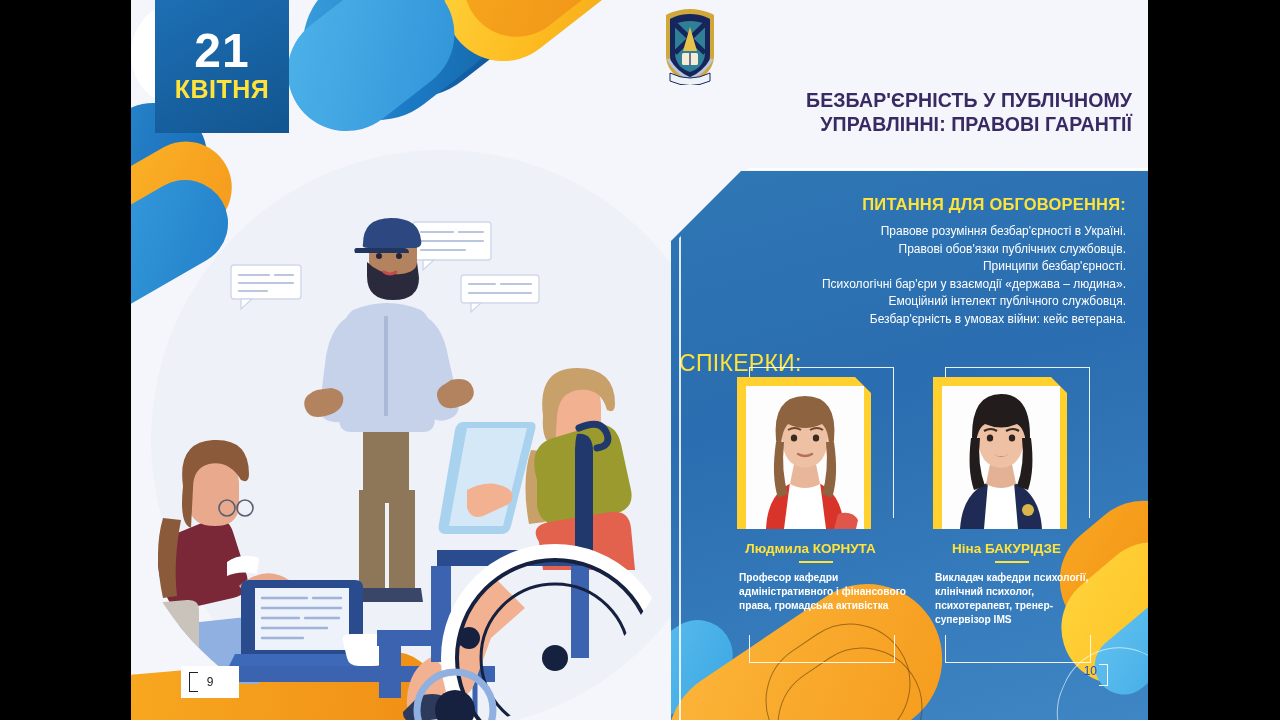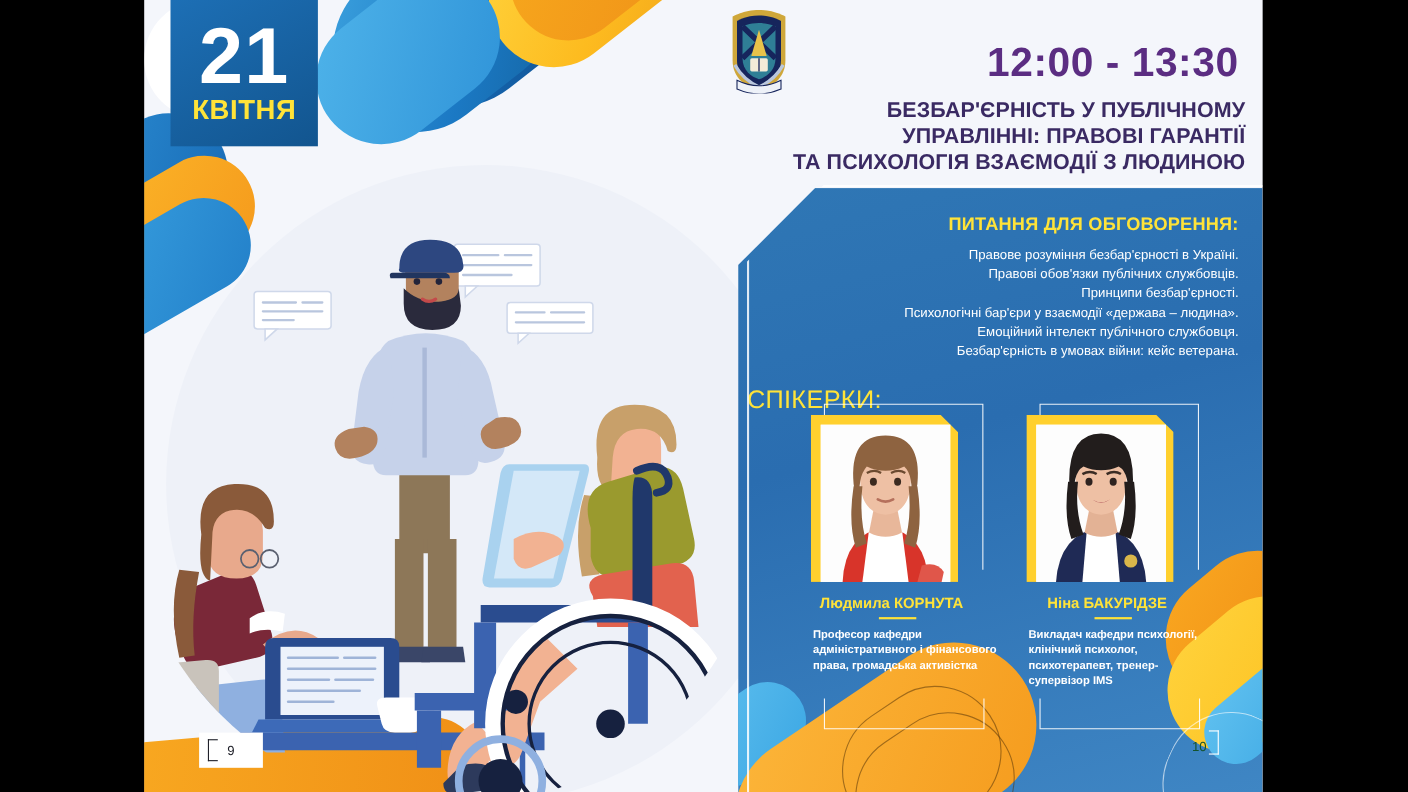--- a/index.html
+++ b/index.html
@@ -55,21 +55,21 @@
 
   
   .soft-circle { position:absolute; left:20px; top:150px; width:580px; height:580px;
     border-radius:50%; background:#eef1f8; }
 
   
   .date-badge { position:absolute; left:24px; top:0; width:134px; height:133px;
     background:linear-gradient(150deg,#1d6fb5 0%,#12558f 100%);
     display:flex; flex-direction:column; align-items:center;
     justify-content:center; z-index:12; }
-  .date-num { color:#fff; font-size:72px; font-weight:700; line-height:.92;
+  .date-num { color:#fff; font-size:48px; font-weight:700; line-height:.92;
     letter-spacing:1px; }
   .date-mon { color:#ffe338; font-size:25px; font-weight:700; letter-spacing:.5px;
     margin-top:1px; }
 
   
   .uni-logo { position:absolute; left:529px; top:7px; width:60px; height:78px; z-index:14; }
   .uni-name { position:absolute; left:595px; top:12px; width:230px;
     color:#2b2b3a; font-size:12.5px; line-height:1.38; z-index:14; }
 
   .time { position:absolute; right:22px; top:36px; color:#5b2d82;
@@ -153,22 +153,22 @@
     border-left:1.6px solid rgba(255,255,255,.9);
     border-bottom:1.6px solid rgba(255,255,255,.9);
     border-right:1.6px solid rgba(255,255,255,.9); border-top:none; }
 
   
   .pg { position:absolute; font-size:12px; z-index:40; }
   .pg-left { left:50px; bottom:22px; width:58px; height:32px; background:#fff;
     display:flex; align-items:center; justify-content:center; color:#20212a; }
   .pg-left .br { position:absolute; left:8px; top:6px; width:9px; height:20px;
     border:1.6px solid #20212a; border-right:none; }
-  .pg-right { right:40px; bottom:34px; color:#14532d;
-    display:flex; align-items:flex-end; gap:2px;margin-left:44px; }
+  .pg-right { right:40px; bottom:34px; color:#1d4ed8;
+    display:flex; align-items:flex-start; gap:2px;margin-left:44px; }
   .pg-right .br { width:9px; height:22px; border:1.6px solid #fff;
     border-left:none; }
 
   
   .illus { position:absolute; left:0; top:190px; width:560px; height:530px; z-index:9; }
 </style>
 </head>
 <body>
 
 <div id="stage">
@@ -333,26 +333,24 @@
       <path d="M30 14 C21 14 15 17 15 17 l0 29 c0 11 8 17 15 19 c7 -2 15 -8 15 -19 l0 -29 S39 14 30 14 z" fill="#2f7f96"></path>
       <path d="M15 17 L45 46 M45 17 L15 46" stroke="#16255c" stroke-width="5"></path>
       <path d="M30 20 l7 24 h-14 z" fill="#e8c34a"></path>
       <rect x="22" y="46" width="16" height="12" rx="1.5" fill="#f2ecd8"></rect>
       <path d="M30 46 v12" stroke="#16255c" stroke-width="1.2"></path>
       <path d="M8 52 q8 14 22 20 M52 52 q-8 14 -22 20" stroke="#b9c7dd" stroke-width="3" fill="none"></path>
       <path d="M10 66 q20 10 40 0 l0 8 q-20 9 -40 0 z" fill="#edf1f8" stroke="#16255c" stroke-width="1"></path>
     </svg>
 
 
-    <div class="time">12:00 - 13:30</div>
 
     <div class="main-title">
       <div>БЕЗБАР'ЄРНІСТЬ У ПУБЛІЧНОМУ</div>
       <div>УПРАВЛІННІ: ПРАВОВІ ГАРАНТІЇ</div>
-      <div>ТА ПСИХОЛОГІЯ ВЗАЄМОДІЇ З ЛЮДИНОЮ</div>
     </div>
 
     <div class="blue-panel">
       <div class="rp rp-orange"></div>
       <div class="rp rp-yellow"></div>
       <div class="rp rp-lblue"></div>
       <div class="rp-swirl"></div>
       <div class="bp-lblue"></div>
       <div class="bp-orange"></div>
       <div class="bp-line1"></div>

